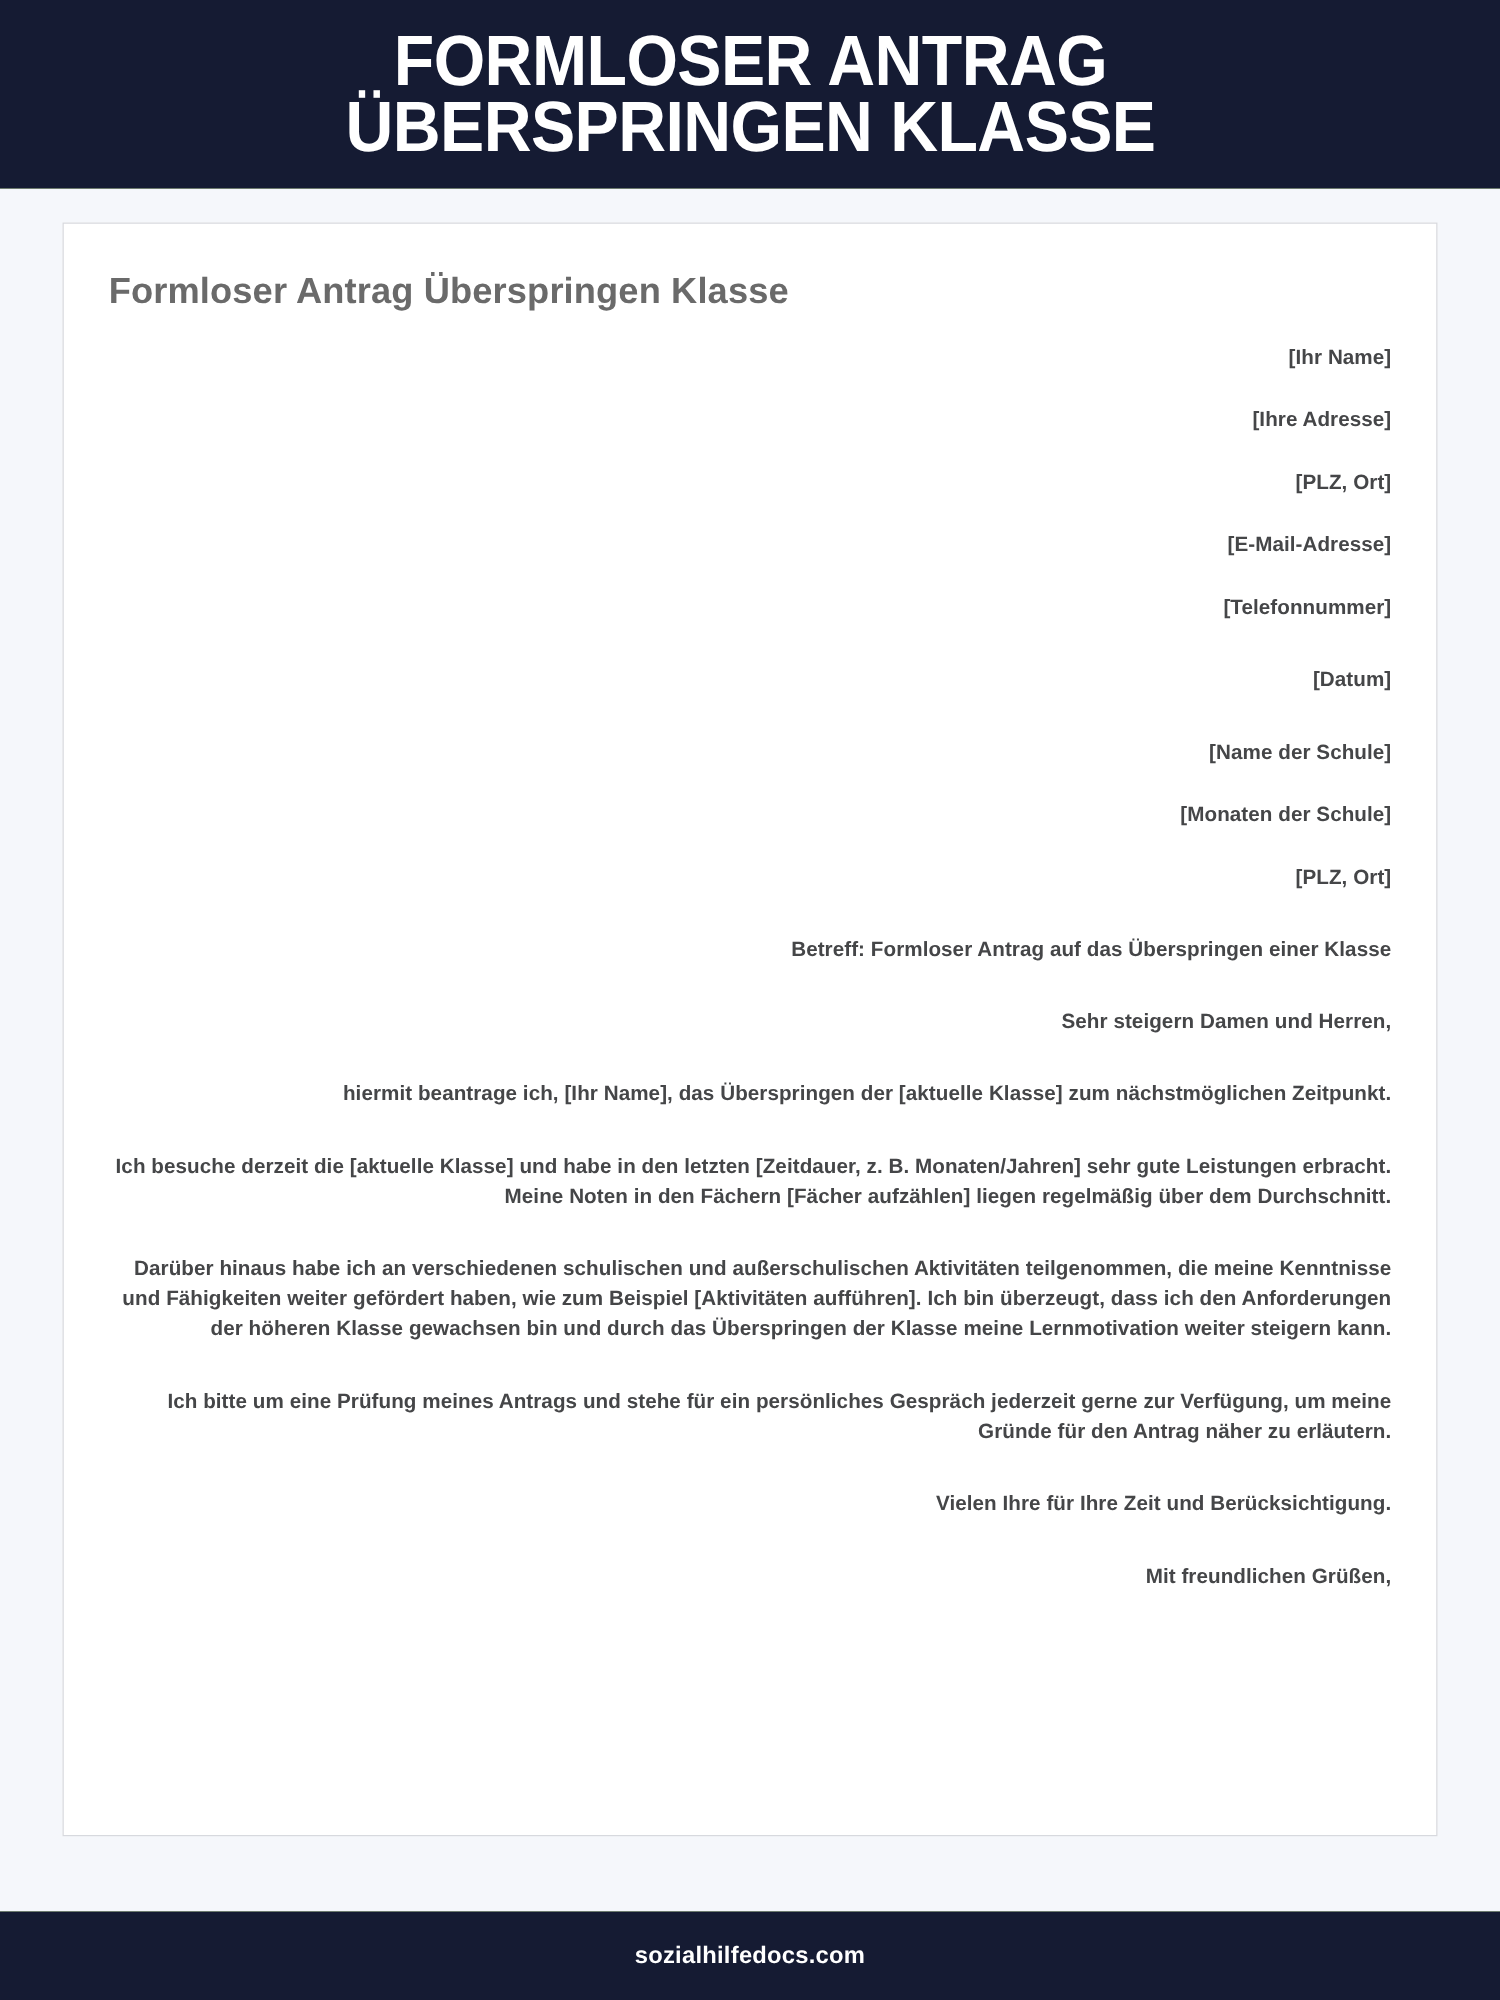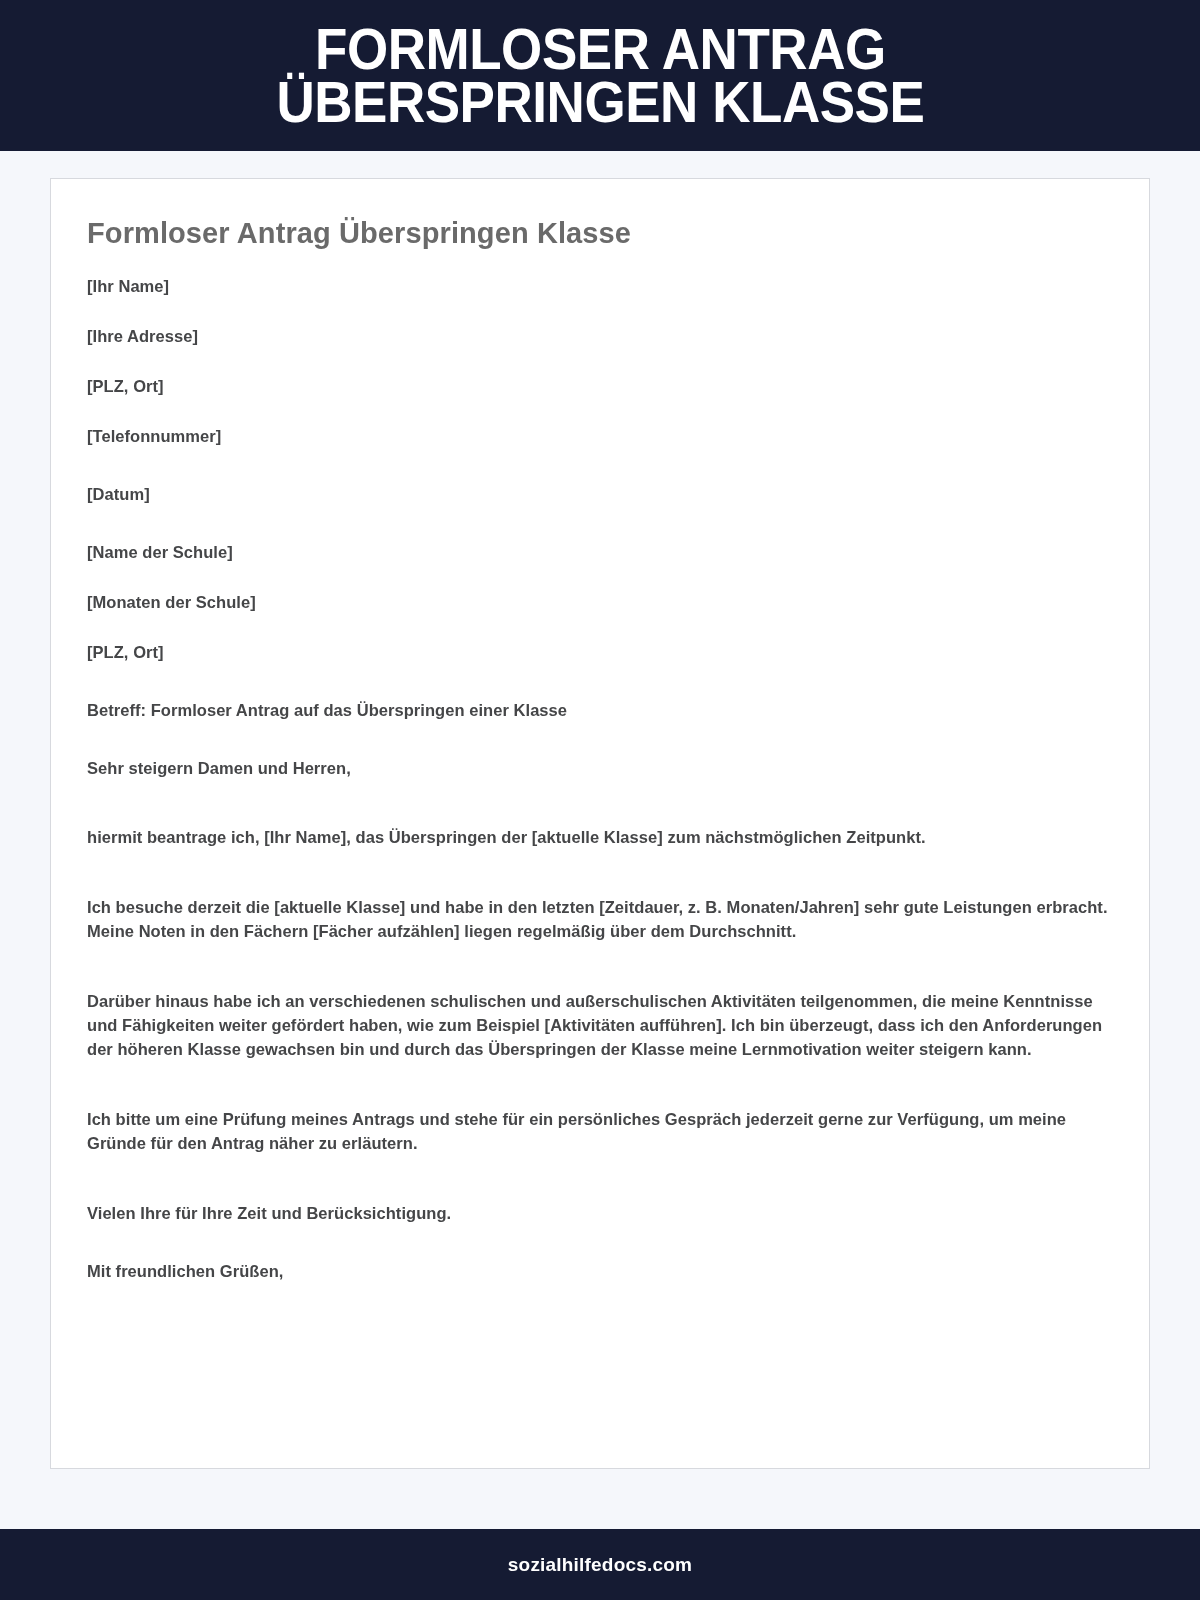--- a/index.html
+++ b/index.html
@@ -80,26 +80,27 @@
     letter-spacing: 0.1px;
   }
 
   .doc-body p {
     margin: 0 0 26px 0;
     color: #454648;
     font-size: 16.5px;
     font-weight: 700;
     line-height: 1.45;
     letter-spacing: 0.05px;
+    text-align: right;
   }
   .doc-body p.gap-before {
     margin-top: 34px;
   }
   .doc-body p.para-spaced {
-    margin-top: 46px;
+    margin-top: 34px;
     margin-bottom: 30px;
   }
 
   
   .site-footer {
     background: #151b33;
     height: 71px;
     display: flex;
     align-items: center;
     justify-content: center;
@@ -126,20 +127,21 @@
     <article class="doc-card">
       <div class="doc-inner">
 
         <h2 class="doc-title">Formloser Antrag Überspringen Klasse</h2>
 
         <div class="doc-body">
 
           <p>[Ihr Name]</p>
           <p>[Ihre Adresse]</p>
           <p>[PLZ, Ort]</p>
+          <p>[E-Mail-Adresse]</p>
           <p>[Telefonnummer]</p>
 
           <p class="gap-before">[Datum]</p>
 
           <p class="gap-before">[Name der Schule]</p>
           <p>[Monaten der Schule]</p>
           <p>[PLZ, Ort]</p>
 
           <p class="gap-before">Betreff: Formloser Antrag auf das Überspringen einer Klasse</p>
 

